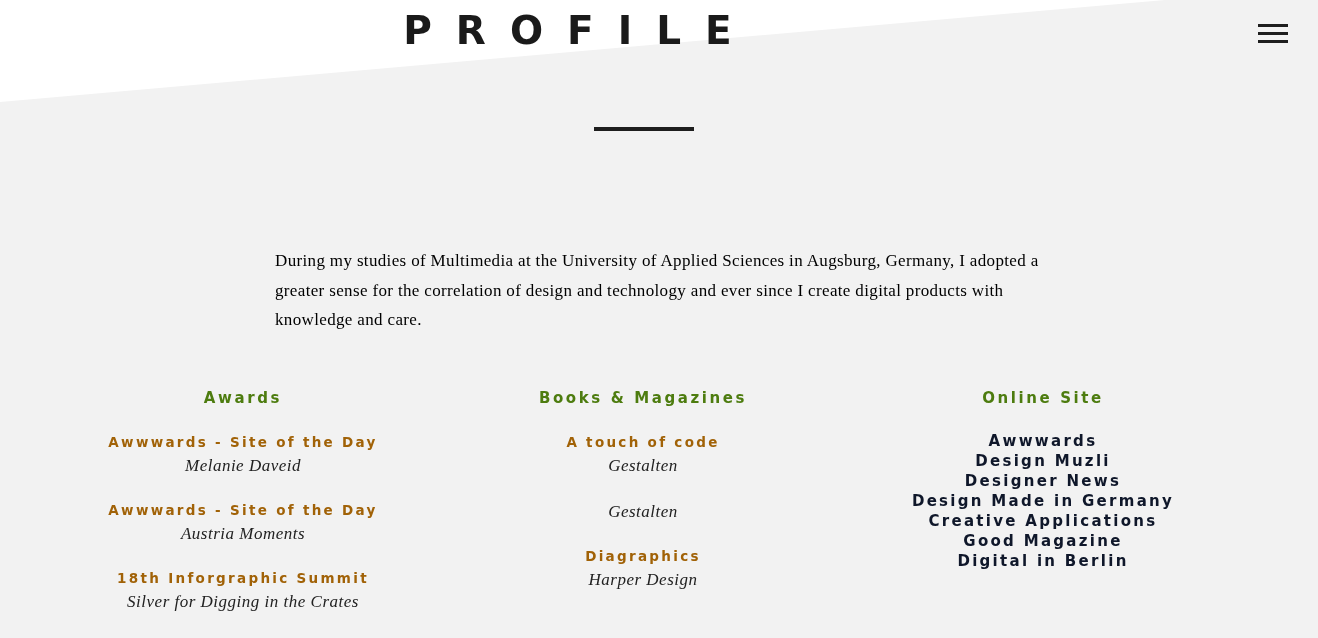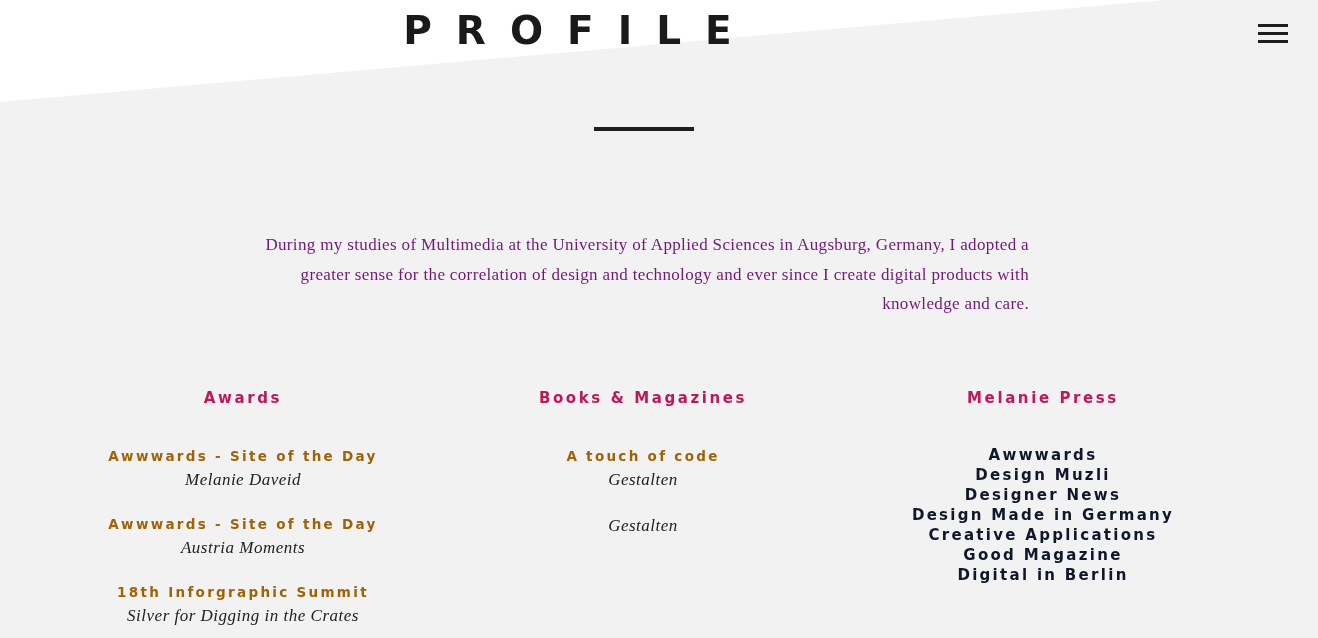--- a/index.html
+++ b/index.html
@@ -63,46 +63,46 @@
       width: 100px;
       height: 4px;
       background: #1e1e1e;
       z-index: 2;
     }
     .intro {
       position: absolute;
       left: 259px;
       top: 230px;
       width: 770px;
-      text-align: right;
+      text-align: left;
       font-family: "Liberation Serif", serif;
       font-size: 17px;
       line-height: 29.5px;
-      color: #701a75;
+      color: #000000;
       letter-spacing: 0.35px;
-      margin: 0;
+      margin: 16px;
       z-index: 2;
     }
     .column {
       position: absolute;
       top: 387px;
       width: 400px;
       text-align: center;
       z-index: 2;
     }
     .col-awards { left: 43px; }
     .col-books { left: 443px; }
     .col-press { left: 843px; }
     .col-heading {
       font-family: "DejaVu Sans", sans-serif;
       font-weight: bold;
       font-size: 15px;
       letter-spacing: 2.6px;
-      color: #be185d;
-      margin: 0 0 36px 0;
+      color: #4d7c0f;
+      margin: 0 0 22px 0;
       line-height: 22px;
     }
     .entry {
       margin: 0 0 20px 0;
     }
     .entry-title {
       font-family: "DejaVu Sans", sans-serif;
       font-weight: bold;
       font-size: 13.5px;
       letter-spacing: 2.3px;
@@ -174,24 +174,28 @@
 
 <section class="column col-books">
   <h2 class="col-heading">Books &amp; Magazines</h2>
   <div class="entry">
     <span class="entry-title">A touch of code</span>
     <span class="entry-sub">Gestalten</span>
   </div>
   <div class="entry">
     <span class="entry-sub">Gestalten</span>
   </div>
+  <div class="entry">
+    <span class="entry-title">Diagraphics</span>
+    <span class="entry-sub">Harper Design</span>
+  </div>
 </section>
 
 <section class="column col-press">
-  <h2 class="col-heading">Melanie Press</h2>
+  <h2 class="col-heading">Online Site</h2>
   <ul class="press-list">
     <li class="press-item">Awwwards</li>
     <li class="press-item">Design Muzli</li>
     <li class="press-item">Designer News</li>
     <li class="press-item">Design Made in Germany</li>
     <li class="press-item">Creative Applications</li>
     <li class="press-item">Good Magazine</li>
     <li class="press-item">Digital in Berlin</li>
   </ul>
 </section>

